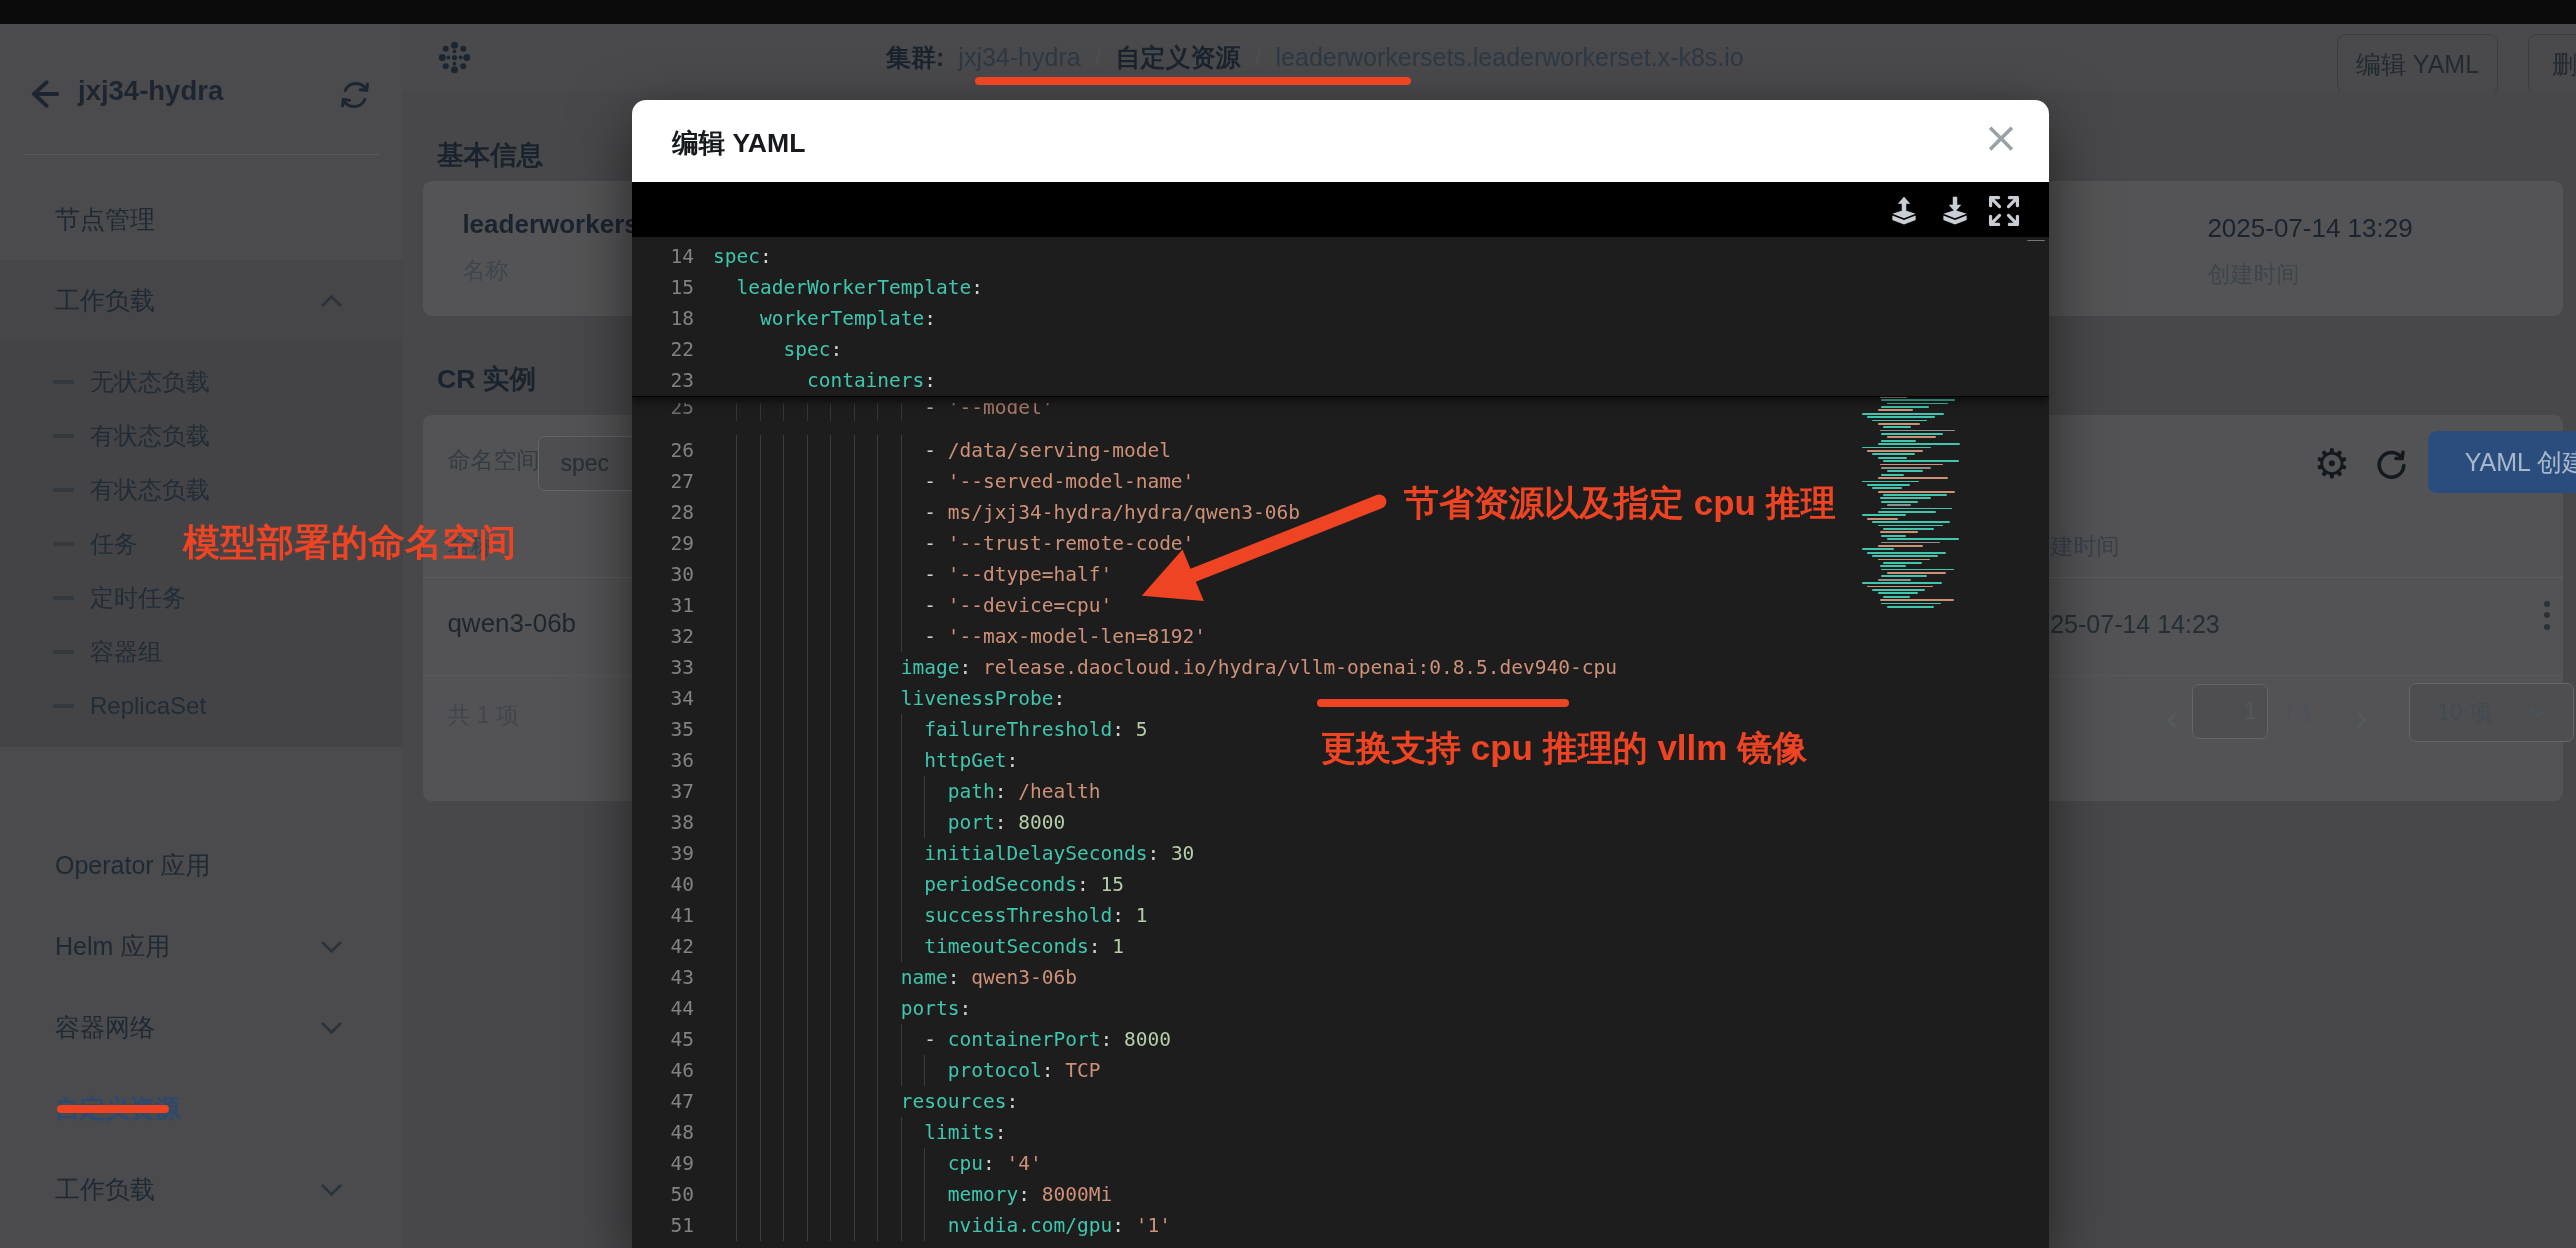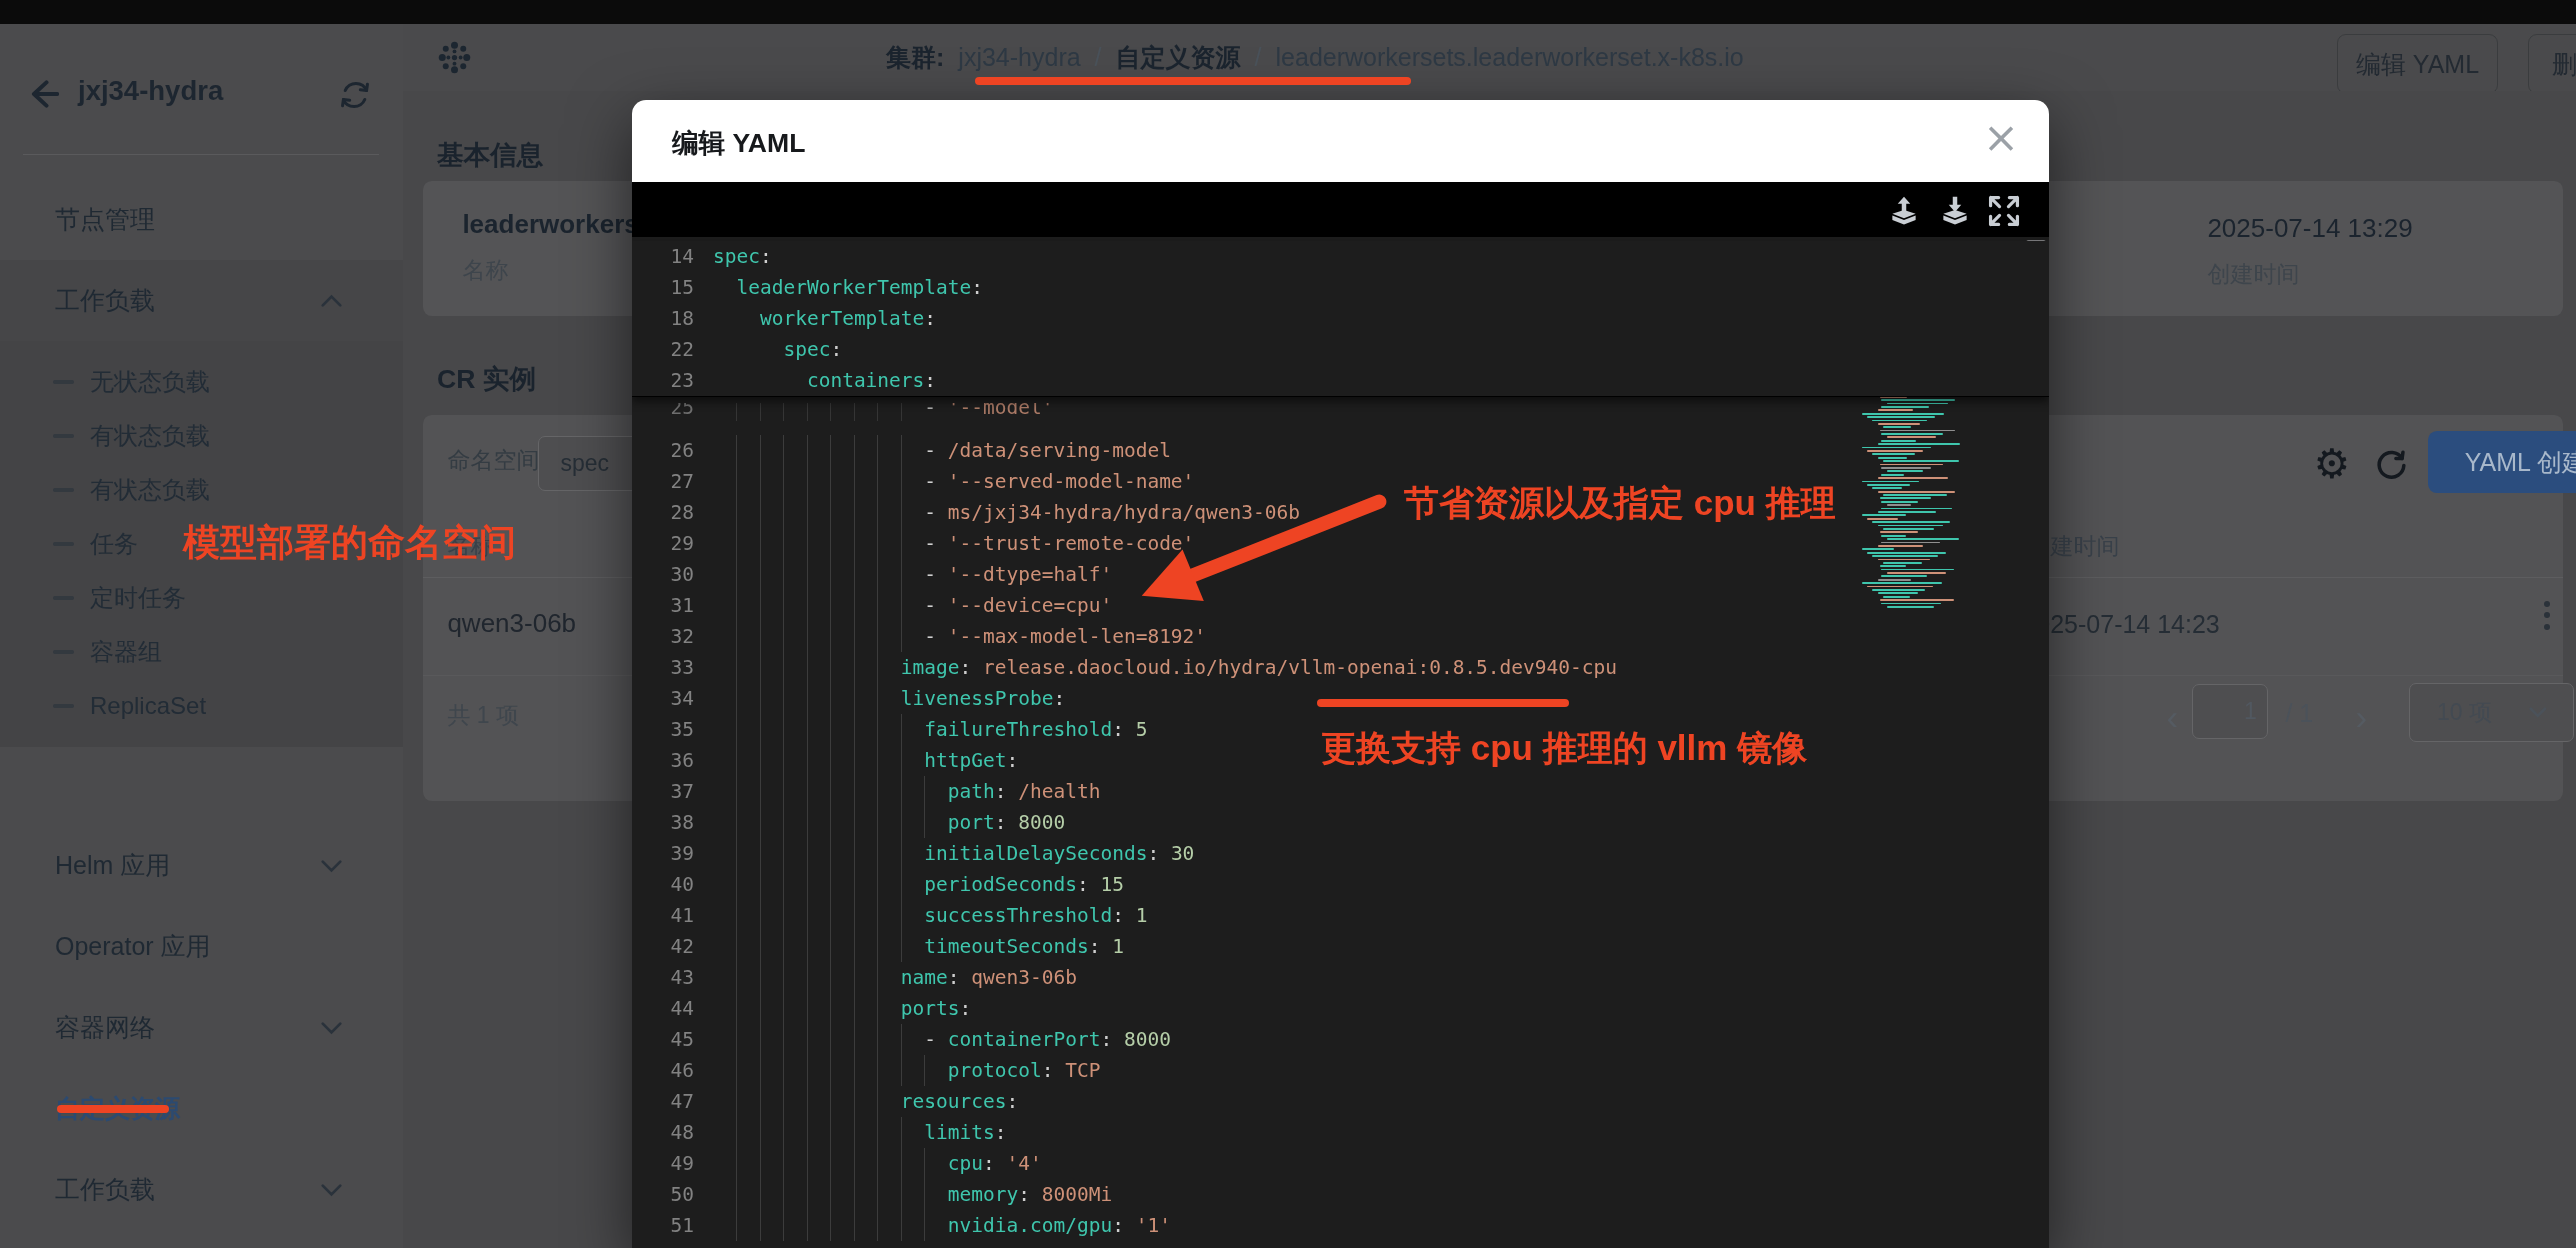--- a/index.html
+++ b/index.html
@@ -139,29 +139,29 @@
         <div class="side-sub">
           <span class="dash"></span>
           <span class="lbl">容器组</span>
         </div>
         <div class="side-sub">
           <span class="dash"></span>
           <span class="lbl">ReplicaSet</span>
         </div>
       </div>
       <div class="side-item top">
+        <span class="lbl">Operator 应用</span>
+      </div>
+      <div class="side-item top">
         <span class="lbl">Helm 应用</span>
         <span class="chev">
           <svg width="23" height="14" viewBox="0 0 26 16" fill="none" stroke="#2a323b" stroke-width="3.2" stroke-linecap="round">
             <path d="M3 3 L13 13 L23 3"></path>
           </svg>
         </span>
-      </div>
-      <div class="side-item top">
-        <span class="lbl">Operator 应用</span>
       </div>
       <div class="side-item top">
         <span class="lbl">容器网络</span>
         <span class="chev">
           <svg width="23" height="14" viewBox="0 0 26 16" fill="none" stroke="#2a323b" stroke-width="3.2" stroke-linecap="round">
             <path d="M3 3 L13 13 L23 3"></path>
           </svg>
         </span>
       </div>
       <div class="side-item top selected">

